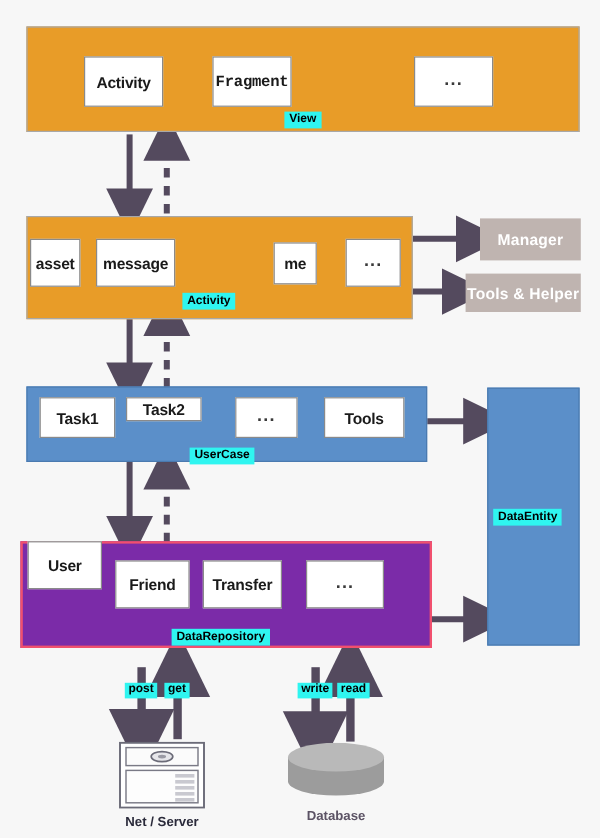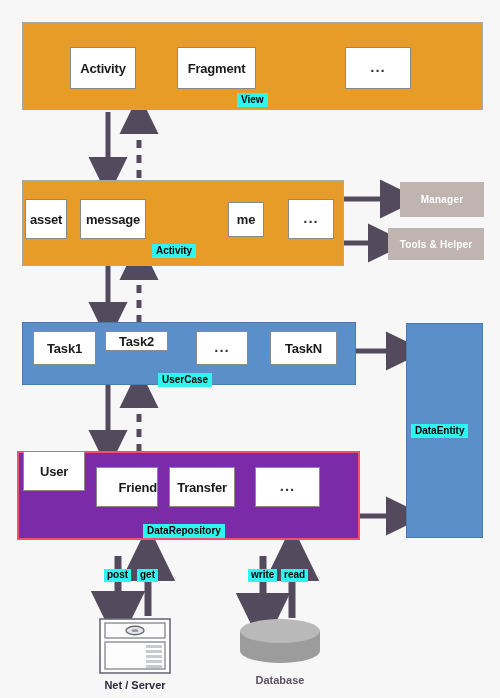--- a/index.html
+++ b/index.html
@@ -74,21 +74,21 @@
   }
   .side-box {
     position: absolute;
     box-sizing: border-box;
     background: #bfb4b0;
     display: flex;
     align-items: center;
     justify-content: center;
     color: #ffffff;
     font-weight: bold;
-    font-size: 10px;
+    font-size: 13px;
     letter-spacing: 0.2px;
     text-align: right;
   }
   .edge-label {
     position: absolute;
     background: #2ff5f0;
     color: #000;
     font-weight: bold;
     font-size: 10px;
     padding: 0px 3px 1px 3px;
@@ -156,21 +156,21 @@
     <line x1="263" y1="556" x2="263" y2="618" stroke="#544a5e" stroke-width="7" marker-end="url(#ah)"></line>
 
     <line x1="292" y1="618" x2="292" y2="556" stroke="#544a5e" stroke-width="7" marker-end="url(#ah)"></line>
   </svg>
 
   <div class="layer layer-view" style="left:22px; top:22px; width:461px; height:88px;">
   </div>
   <div class="node" style="left:70px; top:47px; width:66px; height:42px;">
     <span>Activity</span>
   </div>
-  <div class="node" style="left:177px; top:47px; width:79px; height:42px;">
+  <div class="node" style="left:177px; top:47px; width:66px; height:42px;font-family:Liberation Mono, monospace;">
     <span>Fragment</span>
   </div>
   <div class="node dots" style="left:345px; top:47px; width:66px; height:42px;">
     <span>...</span>
   </div>
   <div class="tag" style="left:237px; top:93px;">View</div>
 
   <div class="layer layer-presenter" style="left:22px; top:180px; width:322px; height:86px;">
   </div>
   <div class="node" style="left:25px; top:199px; width:42px; height:40px;">
@@ -199,30 +199,30 @@
   <div class="node" style="left:33px; top:331px; width:63px; height:34px;justify-content:center;">
     <span>Task1</span>
   </div>
   <div class="node" style="left:105px; top:331px; width:63px; height:20px;">
     <span>Task2</span>
   </div>
   <div class="node dots" style="left:196px; top:331px; width:52px; height:34px;">
     <span>...</span>
   </div>
   <div class="node" style="left:270px; top:331px; width:67px; height:34px;">
-    <span>TaskN</span>
+    <span>Tools</span>
   </div>
   <div class="tag" style="left:158px; top:373px;">UserCase</div>
 
   <div class="layer layer-repo" style="left:17px; top:451px; width:343px; height:89px;">
   </div>
   <div class="node" style="left:23px; top:451px; width:62px; height:40px;">
     <span>User</span>
   </div>
-  <div class="node" style="left:96px; top:467px; width:62px; height:40px;justify-content:flex-end;">
+  <div class="node" style="left:96px; top:467px; width:62px; height:40px;">
     <span>Friend</span>
   </div>
   <div class="node" style="left:169px; top:467px; width:66px; height:40px;">
     <span>Transfer</span>
   </div>
   <div class="node dots" style="left:255px; top:467px; width:65px; height:40px;">
     <span>...</span>
   </div>
   <div class="tag" style="left:143px; top:524px;">DataRepository</div>
 

